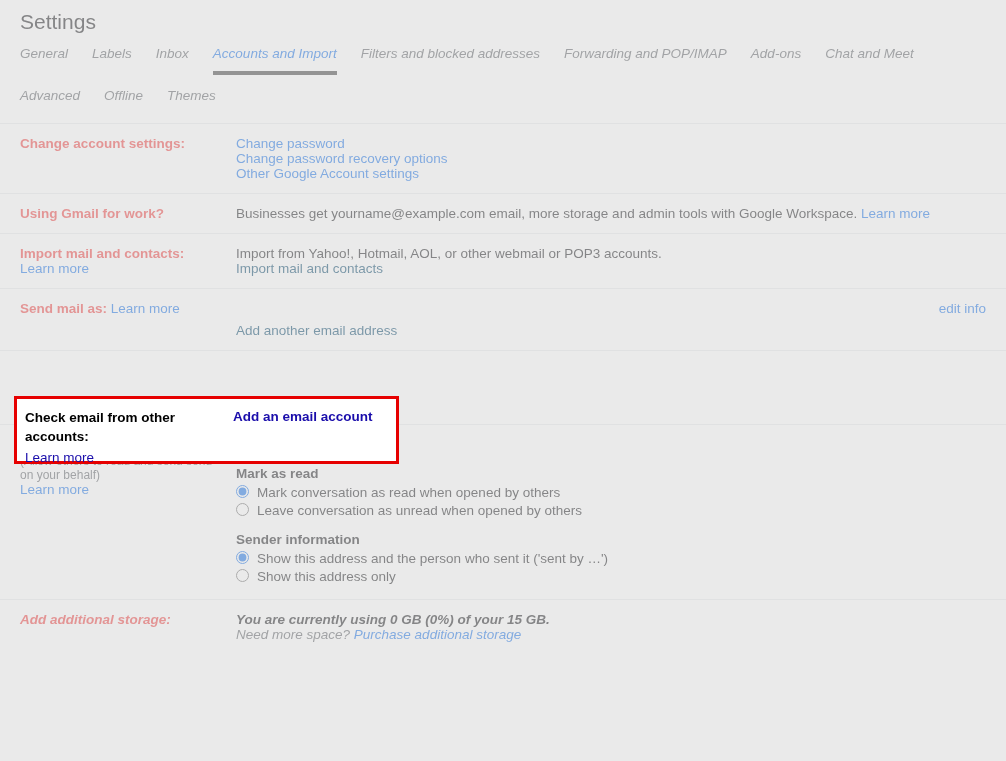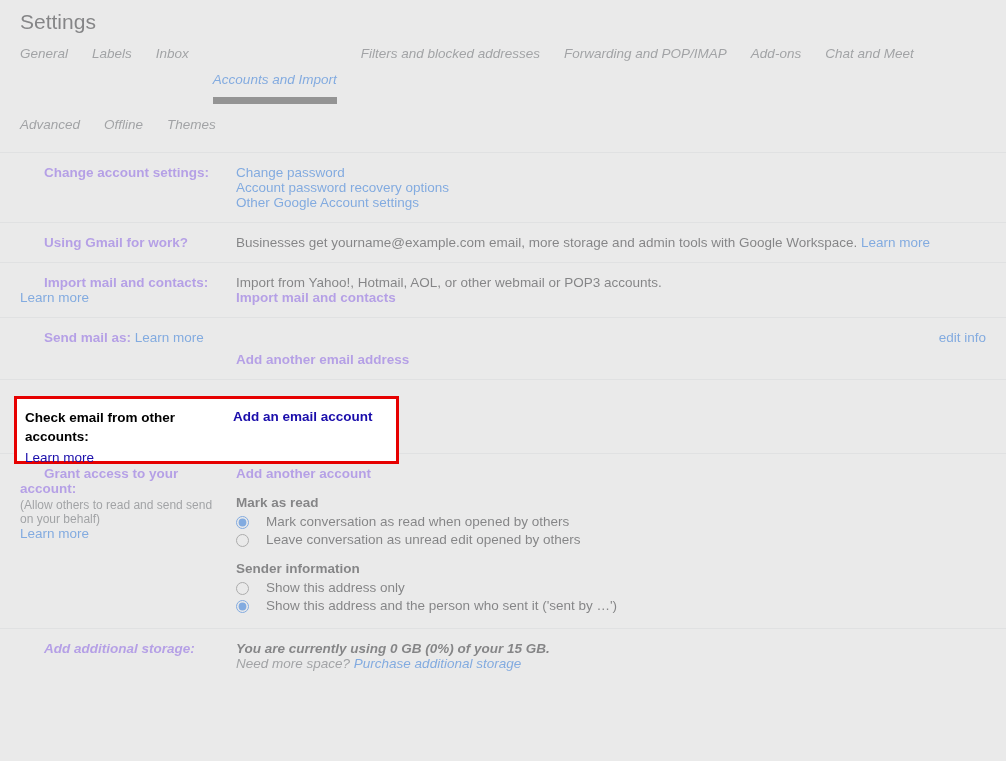--- a/index.html
+++ b/index.html
@@ -35,42 +35,41 @@
   }
   .tab {
     font-size: 13.5px;
     color: #5f6368;
     padding-bottom: 10px;
     cursor: pointer;
   }
   .tab.active {
     color: #1a73e8;
     font-weight: 500;
-    border-bottom: 7px solid #404040;
+    border-bottom: 4px solid #404040;
     margin-bottom: -1px;
-    margin-top: 26px;
   }
   .hr { border-top: 1px solid #e8eaed; margin-top: 4px; }
   .section {
     display: flex;
     border-bottom: 1px solid #e8eaed;
     padding: 12px 20px;
     font-size: 13.5px;
     color: #202124;
   }
   .sect-label { width: 216px; flex: 0 0 216px; padding-right: 10px; }
-  .sect-label .strong { font-weight: 700; color: #8b5cf6; margin-left: 24px; }
+  .sect-label .strong { font-weight: 700; color: #ef4444; }
   .sect-label .muted { font-size: 12px; color: #5f6368; display:block; margin-top:2px;}
   .sect-body { flex: 1; color: #202124; }
   .sect-body .muted { color: #5f6368; }
   a.link, .link { color: #1a73e8; text-decoration: none; cursor: pointer; }
-  .link-strong { color: #8b5cf6; font-weight: 700; cursor:pointer; }
+  .link-strong { color: #0c4a6e; font-weight: 400; cursor:pointer; }
   .right-link { float:right; color:#1a73e8; cursor:pointer; }
   .subhead { font-weight:700; margin-top:14px; margin-bottom:4px; display:block;}
-  .radio-row { display:flex; align-items:flex-end; gap:17px; margin:3px 0; }
+  .radio-row { display:flex; align-items:flex-start; gap:8px; margin:3px 0; }
   .radio-row label { font-size:13.5px; color:#202124; }
   input[type=radio] { accent-color:#1a73e8; }
   .highlight-box {
     position: absolute;
     left: 14px;
     top: 396px;
     width: 385px;
     height: 68px;
     border: 3px solid #e60000;
     background: #fff;
@@ -103,21 +102,21 @@
     <div class="tab">Advanced</div>
     <div class="tab">Offline</div>
     <div class="tab">Themes</div>
   </div>
   <div class="hr"></div>
 
   <div class="section">
     <div class="sect-label"><span class="strong">Change account settings:</span></div>
     <div class="sect-body">
       <div><a class="link">Change password</a></div>
-      <div><a class="link">Account password recovery options</a></div>
+      <div><a class="link">Change password recovery options</a></div>
       <div><a class="link">Other Google Account settings</a></div>
     </div>
   </div>
 
   <div class="section">
     <div class="sect-label"><span class="strong">Using Gmail for work?</span></div>
     <div class="sect-body">
       <span>Businesses get yourname@example.com email, more storage and admin tools with Google Workspace. </span><a class="link">Learn more</a>
     </div>
   </div>
@@ -155,30 +154,30 @@
     </div>
     <div class="sect-body">
       <span class="link-strong">Add another account</span>
       <span class="subhead">Mark as read</span>
       <div class="radio-row">
         <input type="radio" name="mar" checked="" style="">
         <label>Mark conversation as read when opened by others</label>
       </div>
       <div class="radio-row">
         <input type="radio" name="mar" style="">
-        <label>Leave conversation as unread edit opened by others</label>
+        <label>Leave conversation as unread when opened by others</label>
       </div>
       <span class="subhead">Sender information</span>
       <div class="radio-row">
+        <input type="radio" name="si" checked="" style="">
+        <label>Show this address and the person who sent it ('sent by …')</label>
+      </div>
+      <div class="radio-row">
         <input type="radio" name="si" style="">
         <label>Show this address only</label>
-      </div>
-      <div class="radio-row">
-        <input type="radio" name="si" checked="" style="">
-        <label>Show this address and the person who sent it ('sent by …')</label>
       </div>
     </div>
   </div>
 
   <div class="section last-section">
     <div class="sect-label"><span class="strong">Add additional storage:</span></div>
     <div class="sect-body">
       <div style="font-weight:700;">You are currently using 0 GB (0%) of your 15 GB.</div>
       <div>
         <span class="muted">Need more space? </span><a class="link">Purchase additional storage</a>

